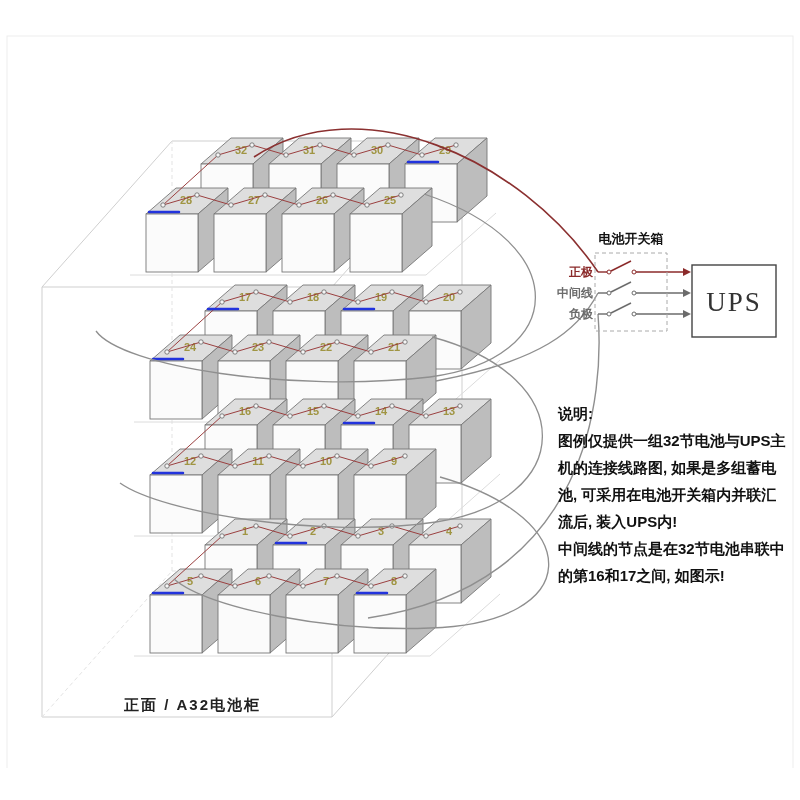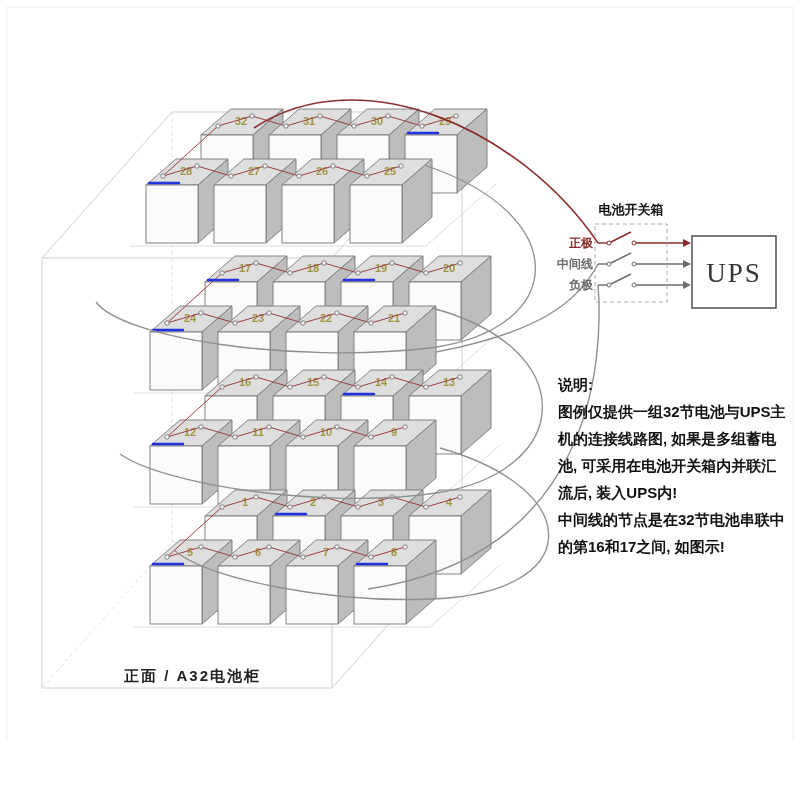--- a/index.html
+++ b/index.html
@@ -1,17 +1,17 @@
 <!DOCTYPE html>
 <html><head>
 <meta charset="utf-8">
 <style>
   html,body{margin:0;padding:0;background:#fff;}
   .page{width:800px;height:739px;position:relative;background:#fff;overflow:hidden;
-        font-family:"Liberation Sans",sans-serif;}
+        font-family:"Liberation Sans",sans-serif;margin-top:29px;}
   svg{display:block;font-family:"Liberation Sans",sans-serif;}
   text{user-select:none;}
   .note-line{font-size:15px;font-weight:600;fill:#111;}
   .wire-label{font-size:12px;font-weight:700;}
   .box-title{font-size:13px;font-weight:700;fill:#111;}
   .ups-text{font-family:"Liberation Serif",serif;font-size:27px;letter-spacing:2px;fill:#333;}
   .caption{font-size:15px;font-weight:700;letter-spacing:2px;fill:#222;}
 </style>
 </head>
 <body>

